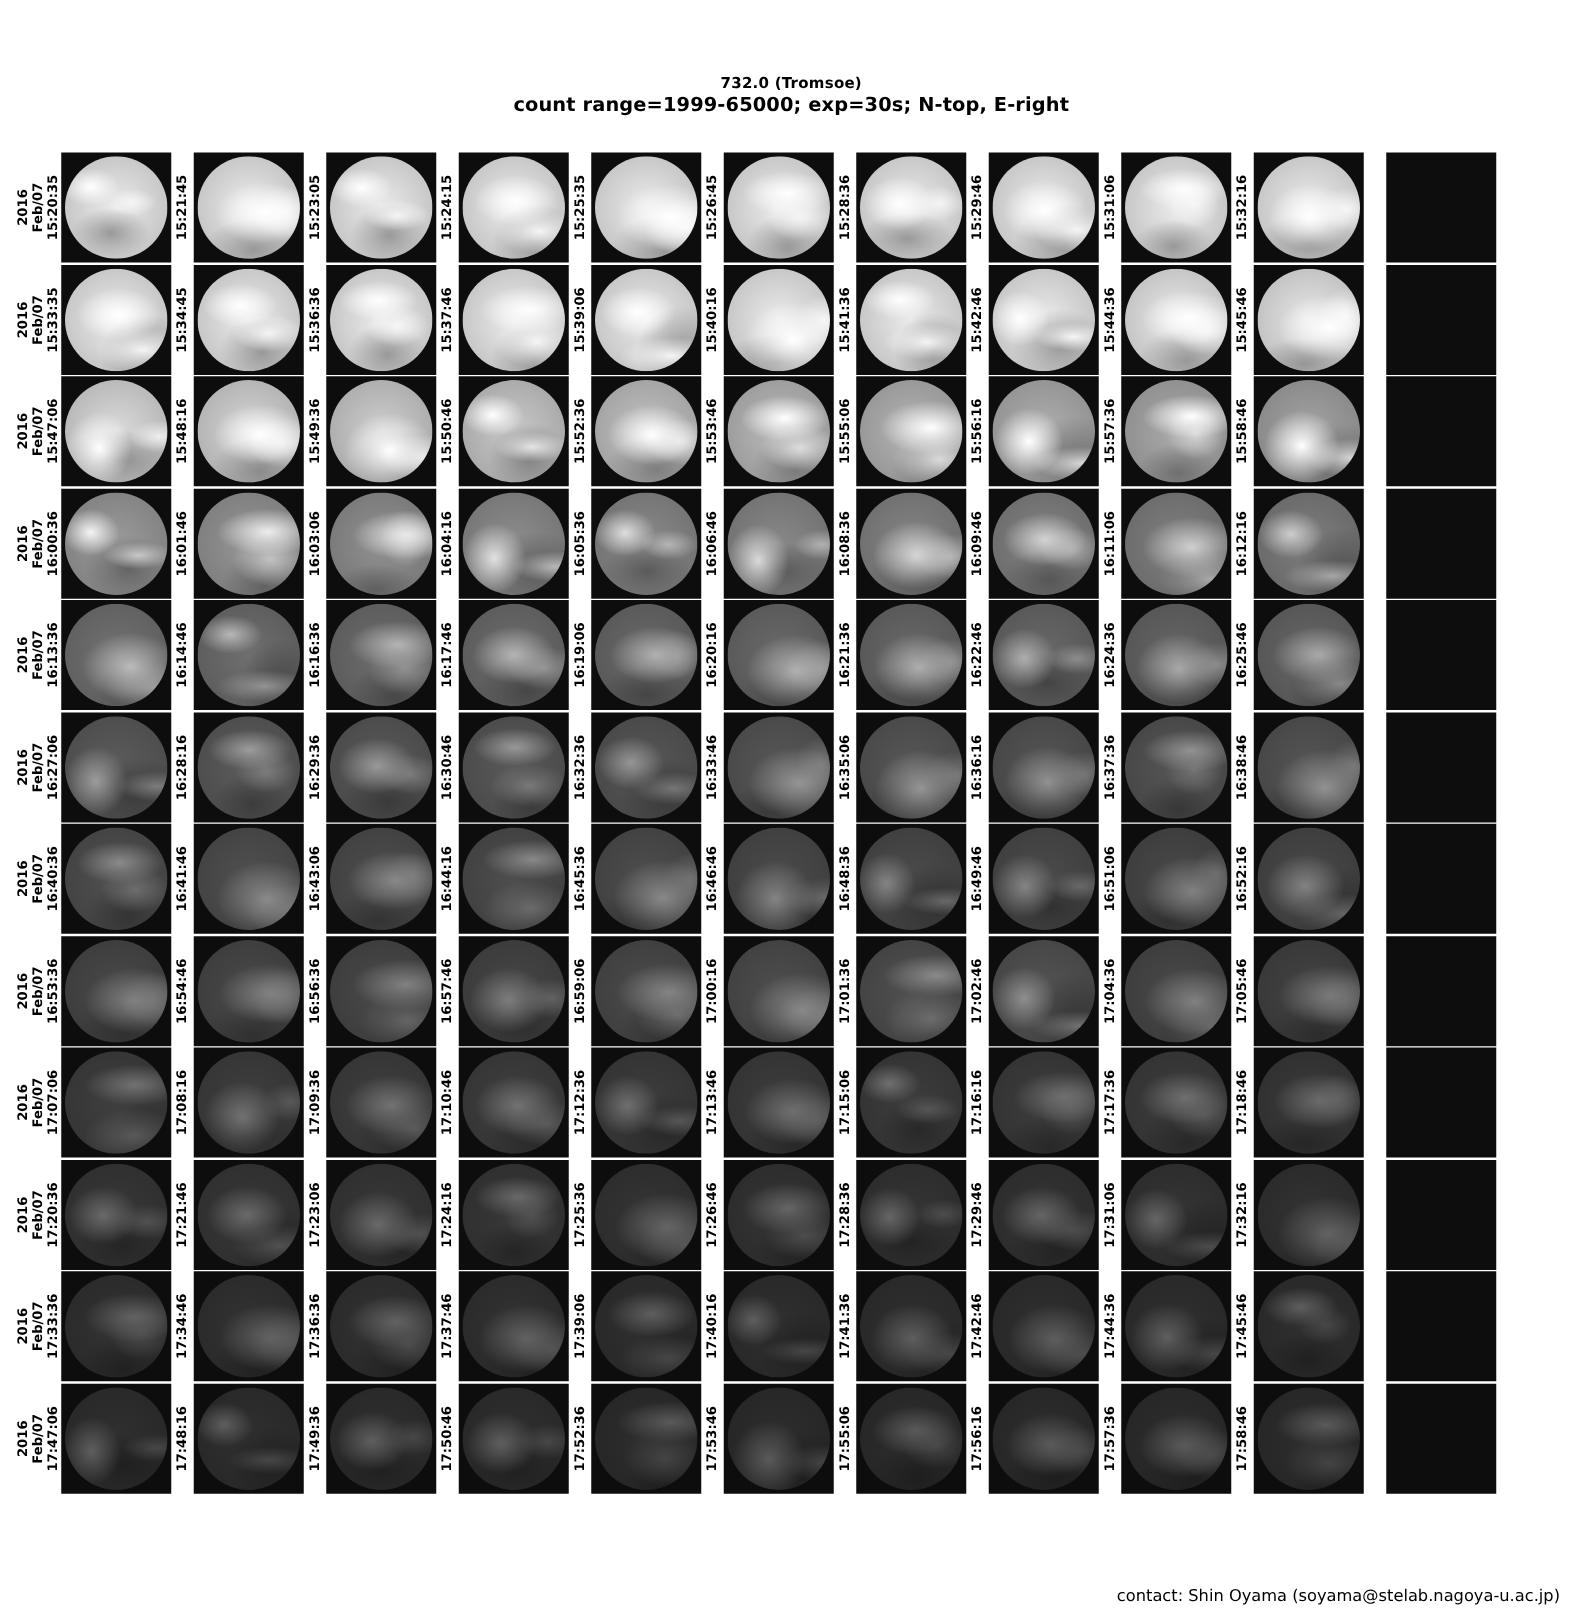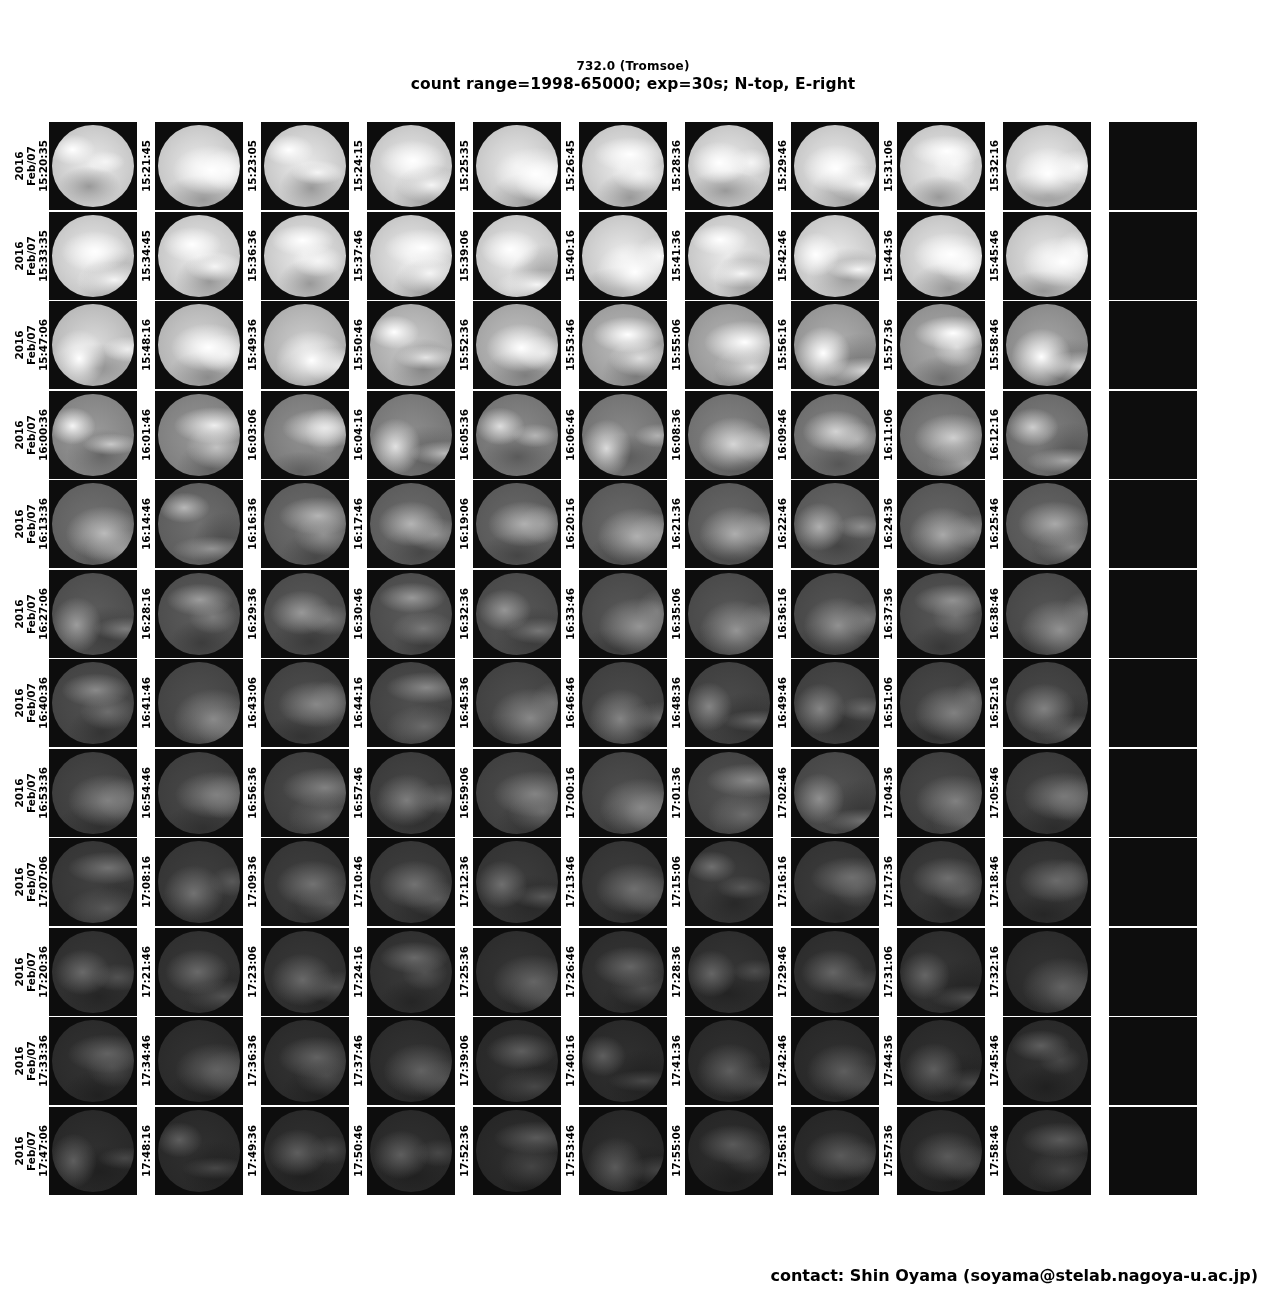--- a/index.html
+++ b/index.html
@@ -101,35 +101,35 @@
     position: absolute;
     left: 50%;
     top: 50%;
     transform: translate(-50%, -50%) rotate(-90deg);
     white-space: nowrap;
     font-size: 10.5px;
     font-weight: bold;
   }
   .contact {
     position: absolute;
-    right: 8px;
+    right: 18px;
     bottom: 12px;
-    font-size: 16px;
-    font-weight: bold;
+    font-size: 13px;
+    font-weight: normal;
     white-space: nowrap;
   }
 </style>
 </head>
 <body>
 
 <div class="page">
 
   <div class="title-block">
     <div class="title-line1">732.0 (Tromsoe)</div>
-    <div class="title-line2">count range=1998-65000; exp=30s; N-top, E-right</div>
+    <div class="title-line2">count range=1999-65000; exp=30s; N-top, E-right</div>
   </div>
 
   <div class="grid" id="grid">
       <div class="row">
         <div class="rowlabel">
           <span>2016<br>Feb/07<br>15:20:35</span>
         </div>
         <div class="cell">
           <div class="thumb">
             <div class="disc" style="background-image: radial-gradient(45% 30% at 25% 30%, rgb(255, 255, 255) 0%, rgba(0, 0, 0, 0) 62%), radial-gradient(40% 22% at 65% 45%, rgb(245, 245, 245) 0%, rgba(0, 0, 0, 0) 60%), radial-gradient(55% 35% at 45% 75%, rgb(153, 153, 153) 0%, rgba(0, 0, 0, 0) 70%), radial-gradient(circle, rgb(235, 235, 235) 0%, rgb(200, 200, 200) 70%, rgb(141, 141, 141) 100%);"></div>

